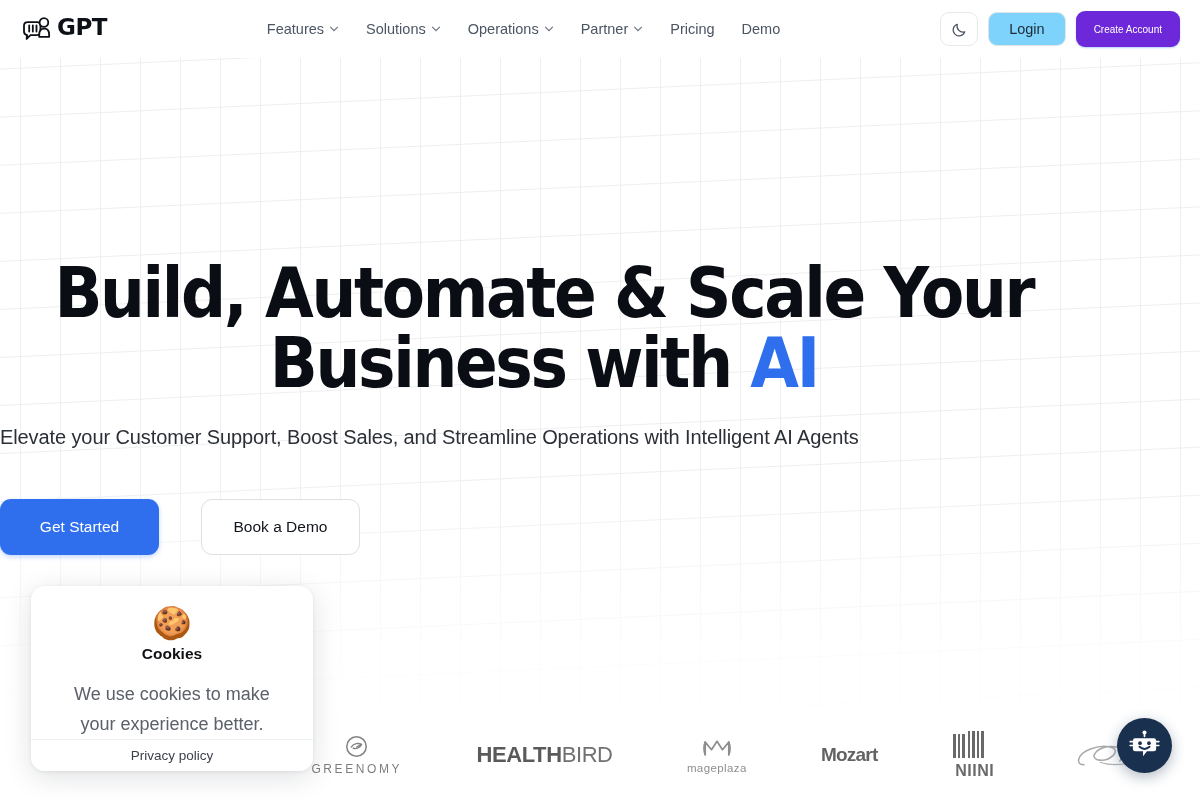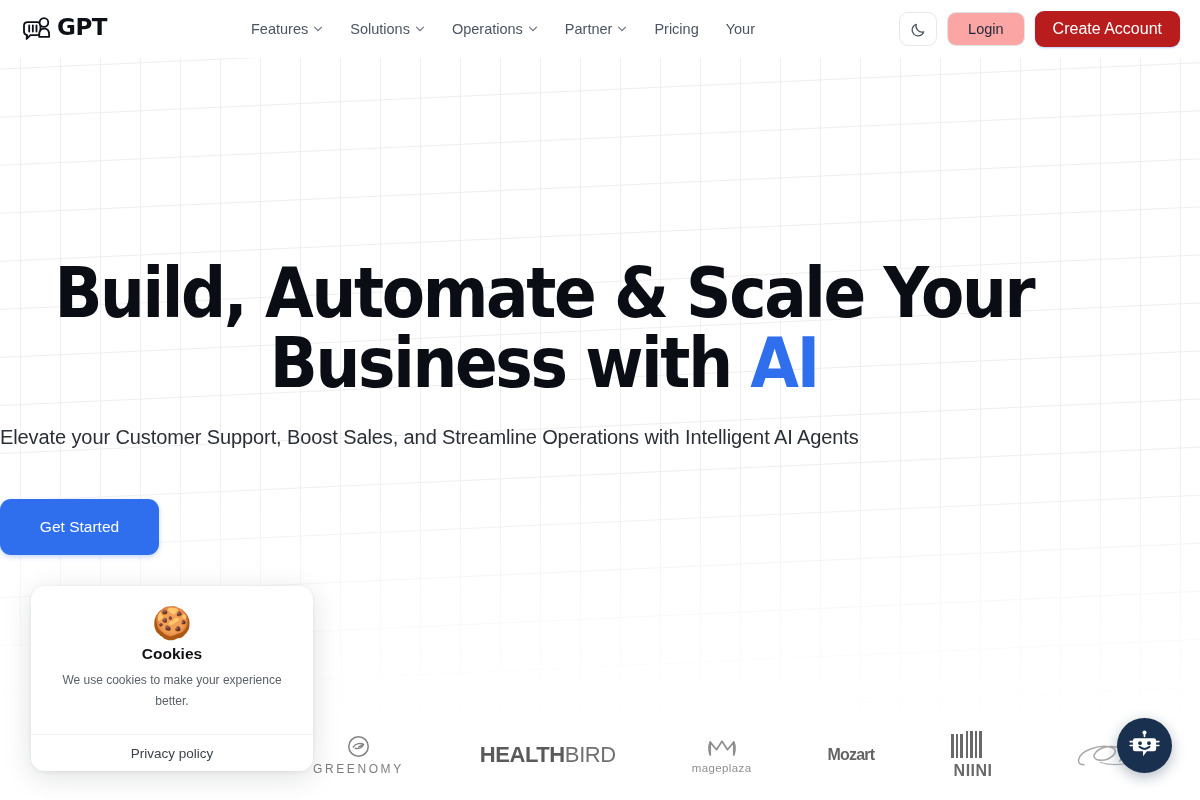--- a/index.html
+++ b/index.html
@@ -62,27 +62,27 @@
   .caret { width:10px; height:6px; display:block; }
 
   .nav-right { display:flex; align-items:center; gap:10px; flex:0 0 auto; }
   .icon-btn {
     width:38px; height:34px; border:1px solid #e6e8eb; border-radius:9px;
     background:#fff; display:flex; align-items:center; justify-content:center;
     cursor:pointer;
   }
   .btn-login {
     height:34px; padding:0 20px; border:1px solid #e1e4e8; border-radius:9px;
-    background:#fca5a5; color:#1f2937; font-size:14.5px;
+    background:#7dd3fc; color:#1f2937; font-size:14.5px;
     display:flex; align-items:center; cursor:pointer;
     font-family:"Liberation Sans", sans-serif;
   }
   .btn-create {
     height:36px; padding:0 18px; border:none; border-radius:9px;
-    background:#b91c1c; color:#fff; font-size:16px;
+    background:#6d28d9; color:#fff; font-size:10px;
     display:flex; align-items:center; cursor:pointer;
     font-family:"Liberation Sans", sans-serif;
     box-shadow:0 1px 2px rgba(47,111,237,.35);
   }
 
   
   .hero {
     position:absolute; left:0; top:58px; width:1173px; height:680px;
     z-index:5; display:flex; flex-direction:column; align-items:flex-start;
     padding-top:200px;
@@ -134,21 +134,21 @@
   }
   .lg-hidden { opacity:.55; }
   .lg-hidden .tag { font-size:7px; color:#9aa0a8; letter-spacing:.2px; }
   .lg-green .mark { width:23px; height:23px; margin-bottom:4px; }
   .lg-green .logo-word { font-size:12px; letter-spacing:2.6px; font-weight:normal; color:#55595f; }
   .lg-health .logo-word { font-size:22px; letter-spacing:-0.4px; color:#2a2d33; }
   .lg-health b { font-weight:bold; }
   .lg-health span.thin { font-weight:normal; color:#44484e; }
   .lg-mage .mark { width:32px; height:22px; margin-bottom:3px; }
   .lg-mage .logo-word { font-size:11.5px; letter-spacing:.4px; color:#6a6e74; }
-  .lg-mozart .logo-word { font-size:16px; font-weight:bold; letter-spacing:-0.8px; color:#343841; }
+  .lg-mozart .logo-word { font-size:19px; font-weight:bold; letter-spacing:-0.8px; color:#343841; }
   .lg-niini { flex-direction:column; align-items:center; gap:2px; }
   .lg-niini .bars { display:block; width:46px; height:30px; }
   .lg-niini .logo-word { font-size:16px; font-weight:bold; letter-spacing:.5px; color:#3b3f46; }
   .lg-sig svg { width:110px; height:34px; }
 
   
   .cookie {
     position:absolute; left:31px; top:586px; width:282px; height:185px;
     background:#fff; border-radius:14px; z-index:30;
     box-shadow:0 6px 28px rgba(16,24,40,.13), 0 1px 4px rgba(16,24,40,.07);
@@ -156,21 +156,21 @@
   }
   .cookie-body {
     flex:1 1 auto; display:flex; flex-direction:column; align-items:center;
     padding:19px 24px 0;
   }
   .cookie-emoji { font-size:32px; line-height:36px; }
   .cookie-title {
     margin-top:4px; font-size:15.5px; font-weight:bold; color:#0f1115;
   }
   .cookie-text {
-    margin-top:7px; font-size:12px; color:#5b6069; text-align:center; line-height:21px;
+    margin-top:16px; font-size:18px; color:#5b6069; text-align:center; line-height:30px;
   }
   .cookie-foot {
     height:37px; display:flex; align-items:stretch; border-top:1px solid #f0f1f3;gap:48px;
   }
   .cookie-privacy {
     flex:1 1 auto; display:flex; align-items:center; justify-content:center;
     font-size:13.5px; color:#3d424a; cursor:pointer; background:#fff;
   }
   .cookie-ok {
     flex:1 1 auto; display:flex; align-items:center; justify-content:center;
@@ -232,21 +232,21 @@
       <div class="nav-link">
         <span>Partner</span>
         <svg class="caret" viewBox="0 0 12 8">
           <path d="M1.3 1.6 L6 6.2 L10.7 1.6" fill="none" stroke="#6b7280" stroke-width="1.5" stroke-linecap="round"></path>
         </svg>
       </div>
       <div class="nav-link">
         <span>Pricing</span>
       </div>
       <div class="nav-link">
-        <span>Your</span>
+        <span>Demo</span>
       </div>
     </div>
 
     <div class="nav-right">
       <div class="icon-btn">
         <svg width="17" height="17" viewBox="0 0 20 20">
           <path d="M16.2 12.6A7 7 0 0 1 7.4 3.8a7 7 0 1 0 8.8 8.8z" fill="none" stroke="#4b5563" stroke-width="1.4" stroke-linejoin="round"></path>
         </svg>
       </div>
       <button class="btn-login">Login</button>
@@ -255,20 +255,21 @@
   </div>
 
   <div class="hero">
     <h1 class="headline">
       <span>Build, Automate &amp; Scale Your</span><br>
       <span>Business with </span><span class="accent">AI</span>
     </h1>
     <p class="subhead">Elevate your Customer Support, Boost Sales, and Streamline Operations with Intelligent AI Agents</p>
     <div class="cta-row">
       <button class="btn-primary">Get Started</button>
+      <button class="btn-outline">Book a Demo</button>
     </div>
   </div>
 
   <div class="logos">
 
     <div class="logo-item lg-hidden">
       <span class="tag">from your own life &amp; future</span>
     </div>
 
     <div class="logo-item lg-green">

